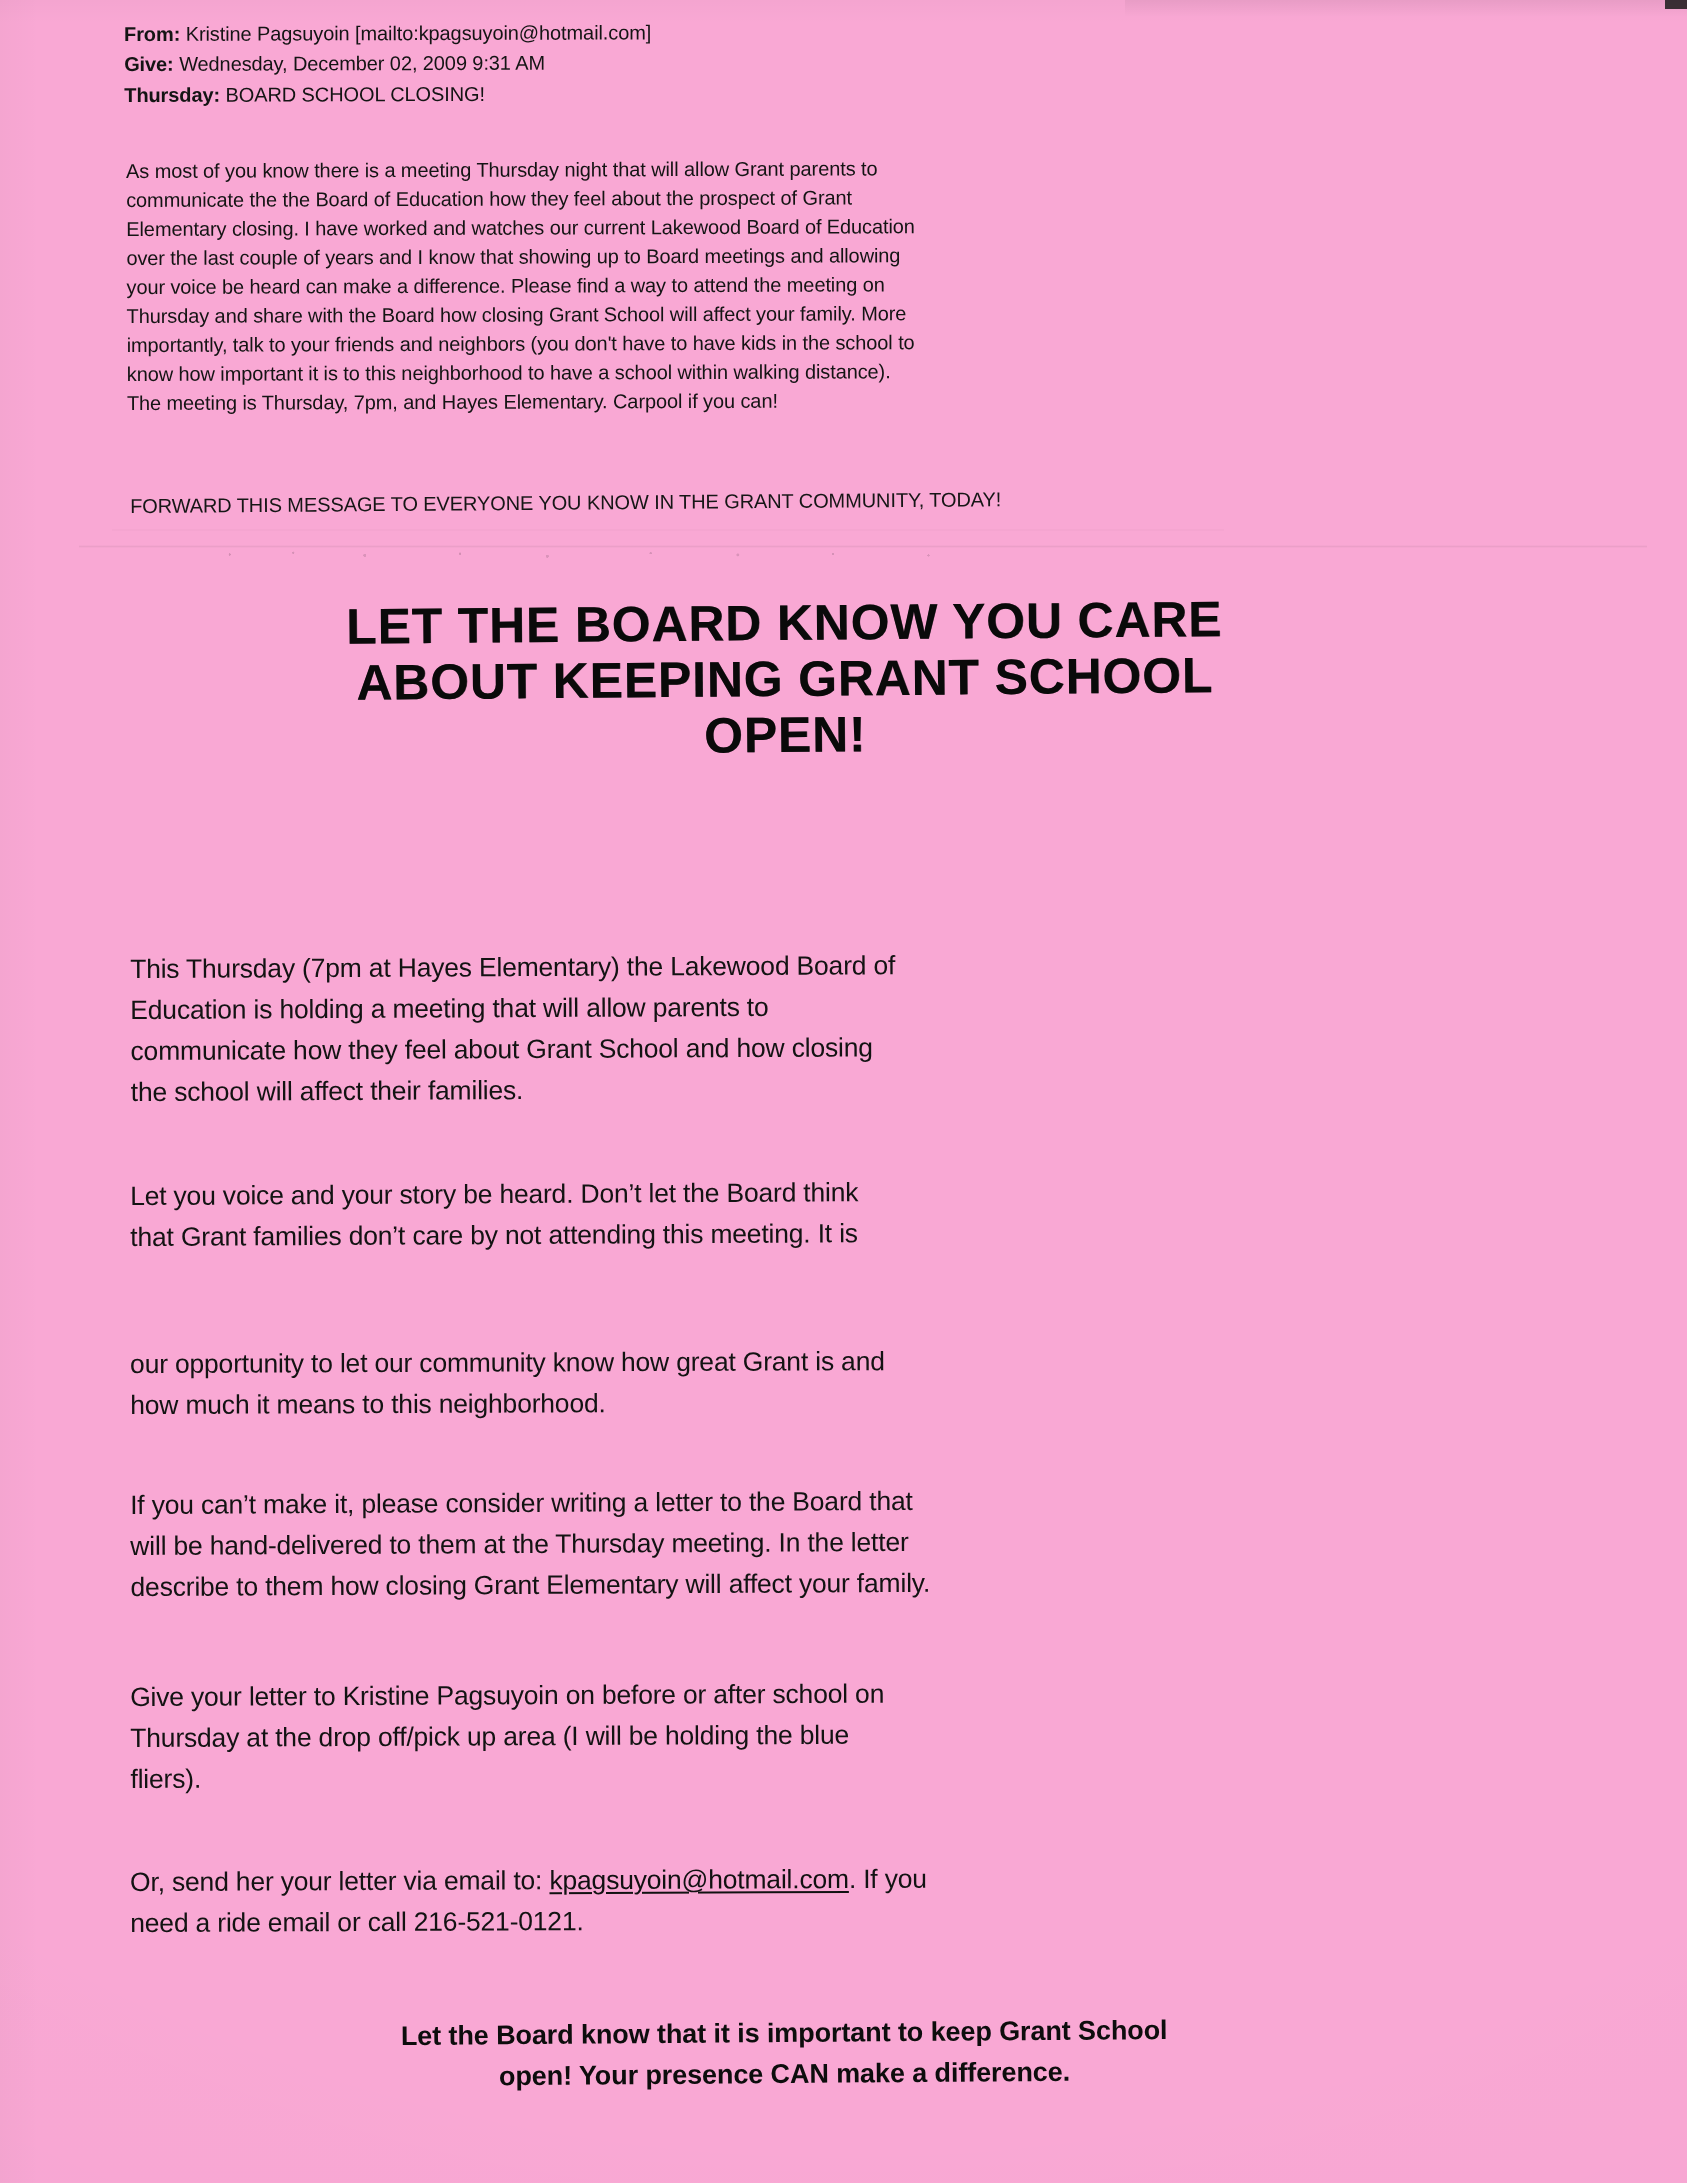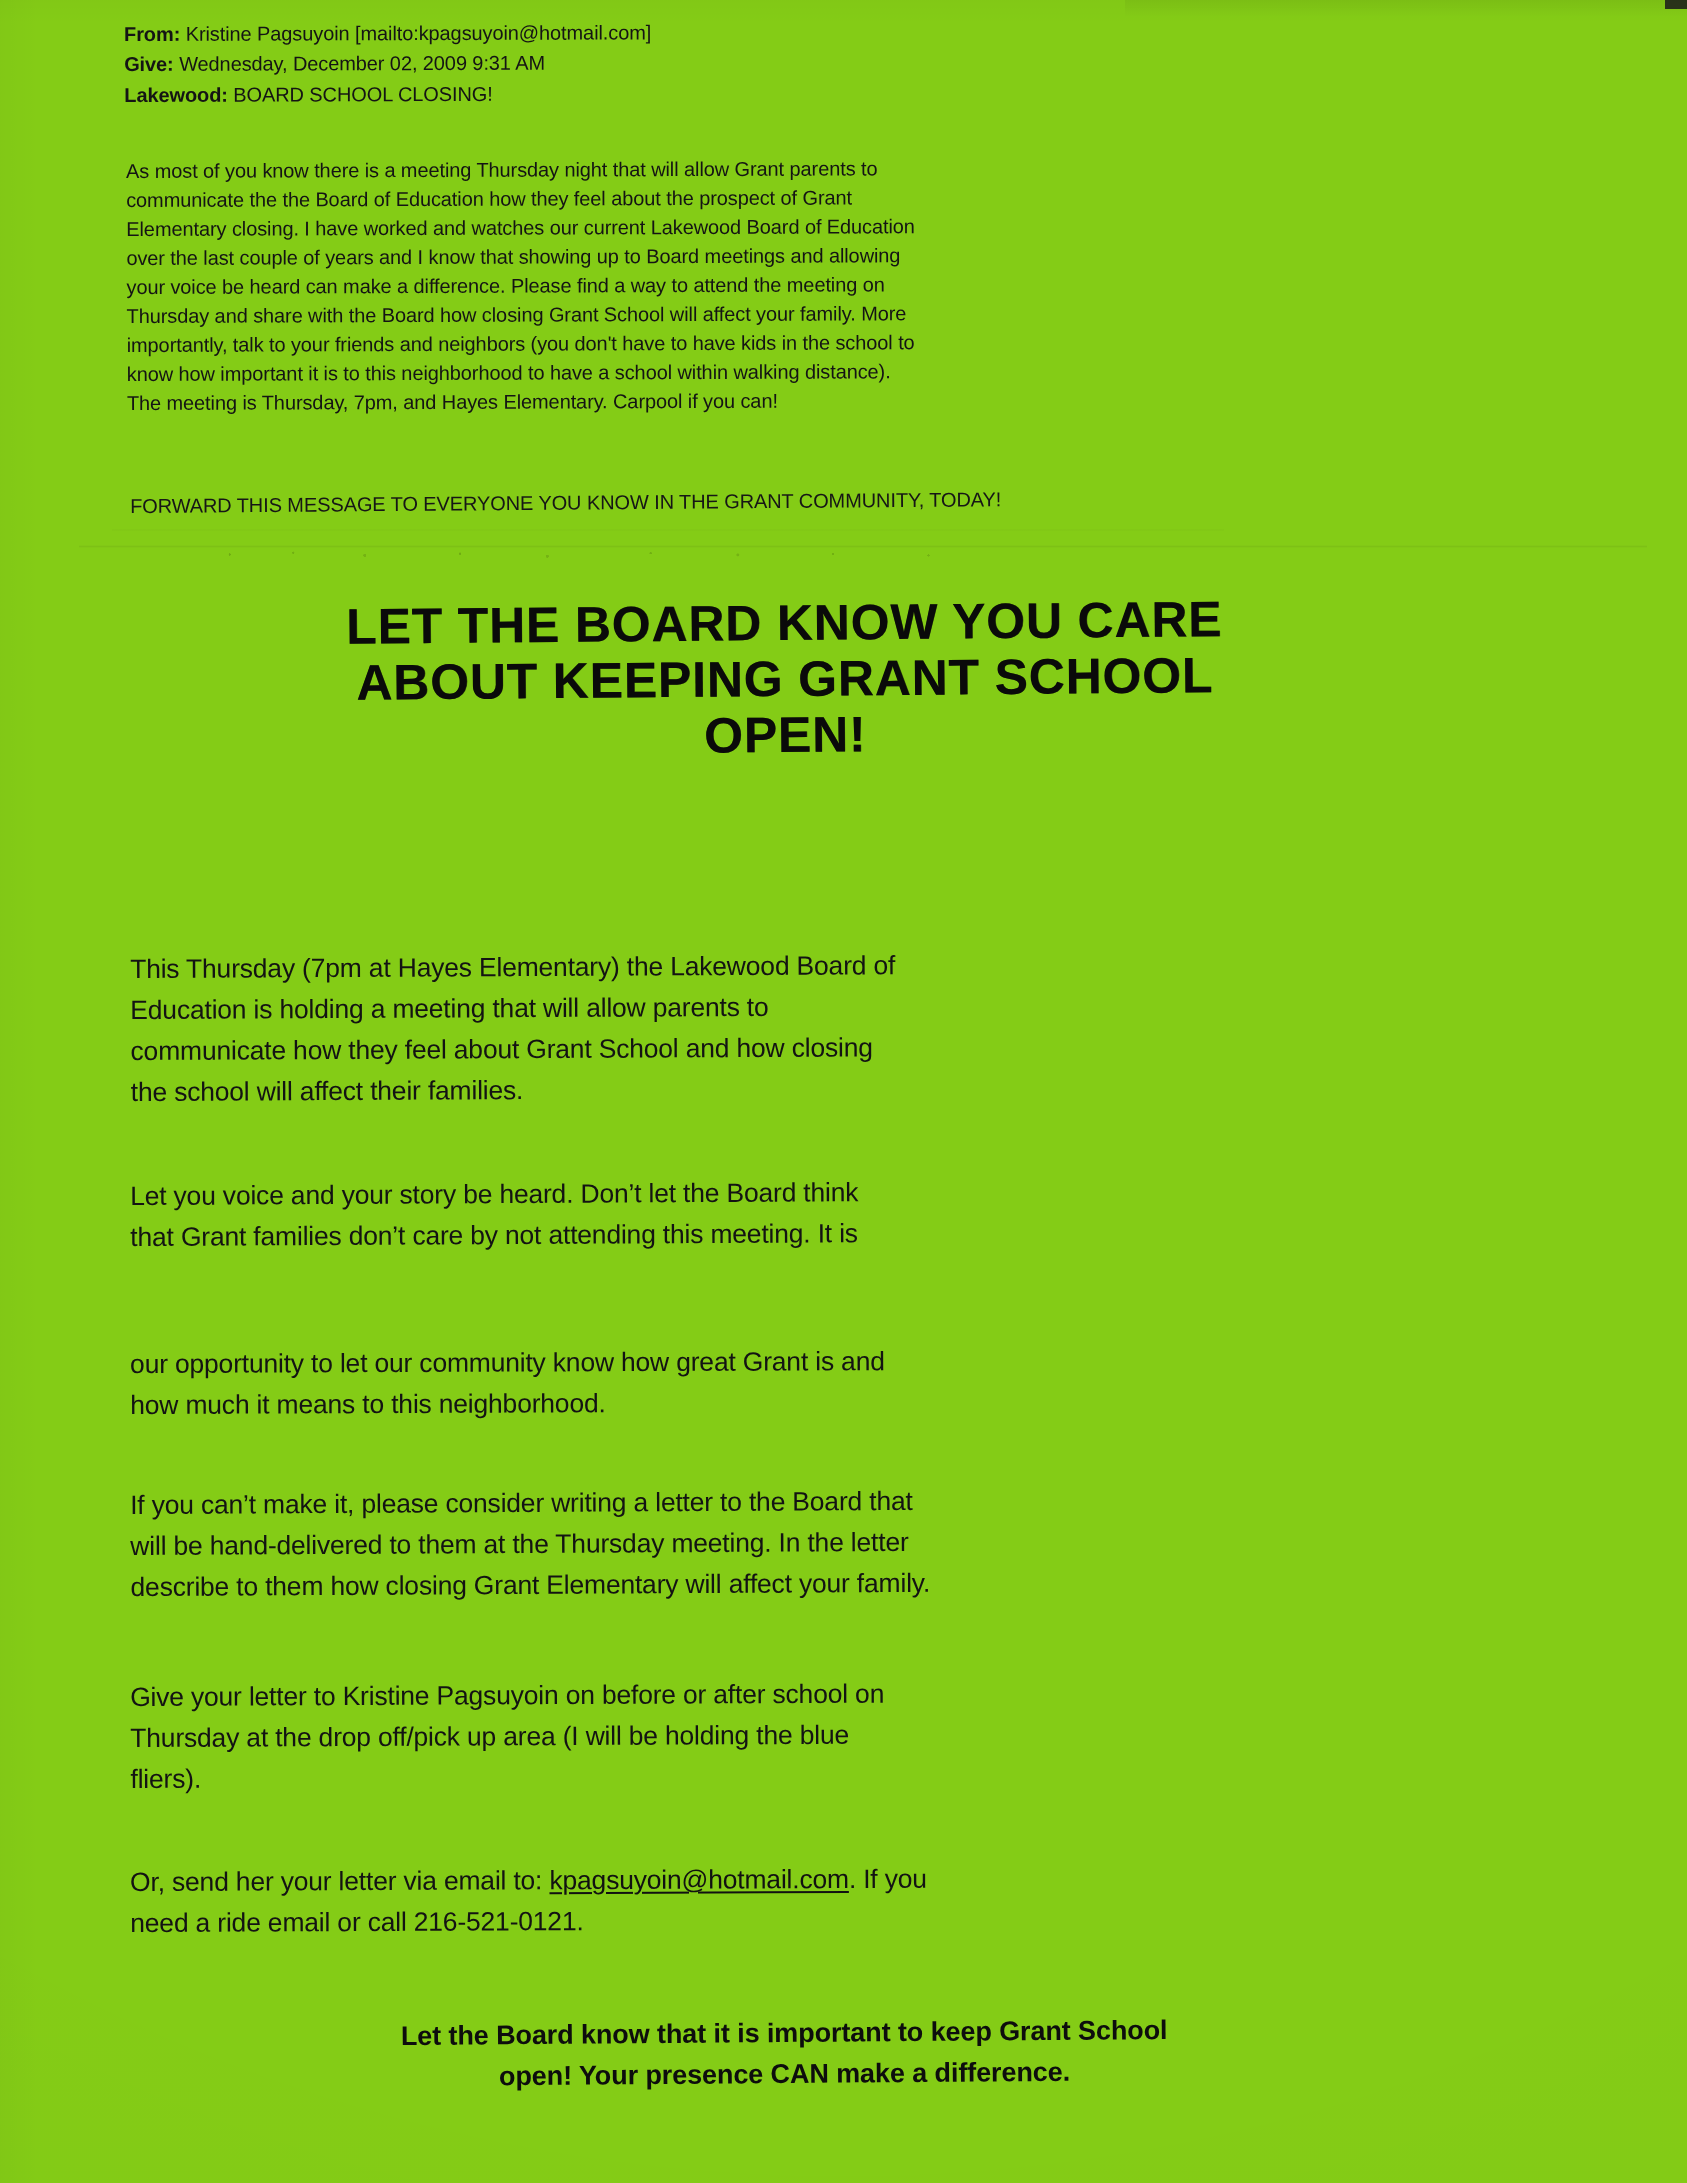--- a/index.html
+++ b/index.html
@@ -15,21 +15,21 @@
     overflow: hidden;
     font-family: "Liberation Sans", sans-serif;
     color: #111111;
     -webkit-font-smoothing: antialiased;
   }
 
   
   #scan-page {
     position: absolute;
     inset: 0;
-    background: #84cc16;
+    background: #f9a8d4;
     text-decoration: underline;
   }
 
   
   #paper-tone {
     position: absolute;
     inset: 0;
     background:
       radial-gradient(ellipse 150% 100% at 50% 40%, rgba(255,255,255,0) 55%, rgba(0,0,0,0.022) 100%),
       linear-gradient(90deg, rgba(0,0,0,0.020) 0px, rgba(0,0,0,0.0) 40px),
@@ -218,21 +218,21 @@
   <div id="email-header">
     <div class="hdr-line">
       <span class="lbl">From:</span>
       <span>Kristine Pagsuyoin [mailto:kpagsuyoin@hotmail.com]</span>
     </div>
     <div class="hdr-line">
       <span class="lbl">Give:</span>
       <span>Wednesday, December 02, 2009 9:31 AM</span>
     </div>
     <div class="hdr-line">
-      <span class="lbl">Lakewood:</span>
+      <span class="lbl">Thursday:</span>
       <span>BOARD SCHOOL CLOSING!</span>
     </div>
   </div>
 
   <div id="email-body">
     <span class="ln">As most of you know there is a meeting Thursday night that will allow Grant parents to</span>
     <span class="ln">communicate the the Board of Education how they feel about the prospect of Grant</span>
     <span class="ln">Elementary closing.  I have worked and watches our current Lakewood Board of Education</span>
     <span class="ln">over the last couple of years and I know that showing up to Board meetings and allowing</span>
     <span class="ln">your voice be heard can make a difference.  Please find a way to attend the meeting on</span>

